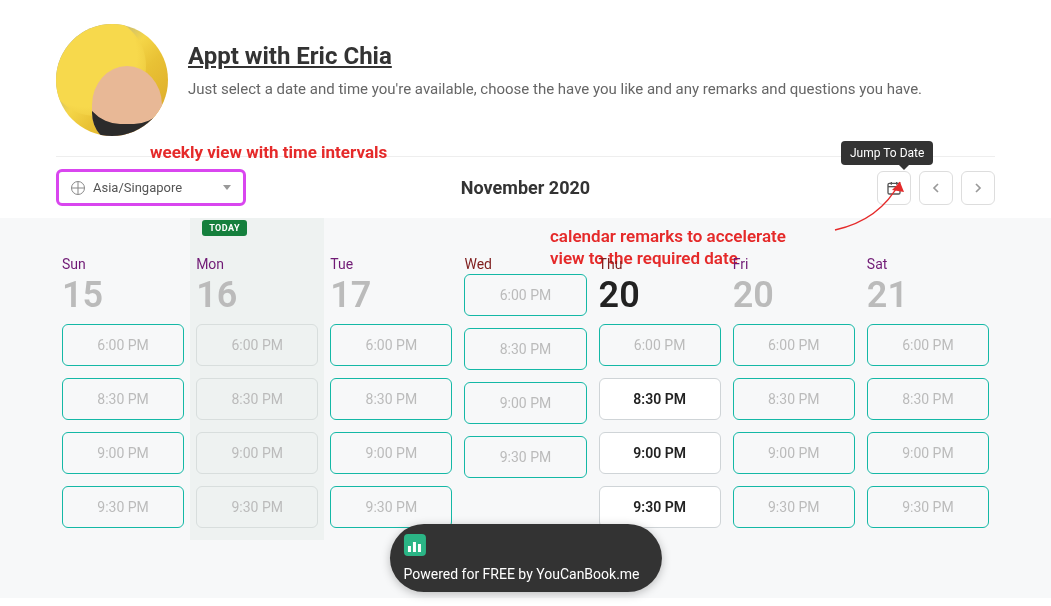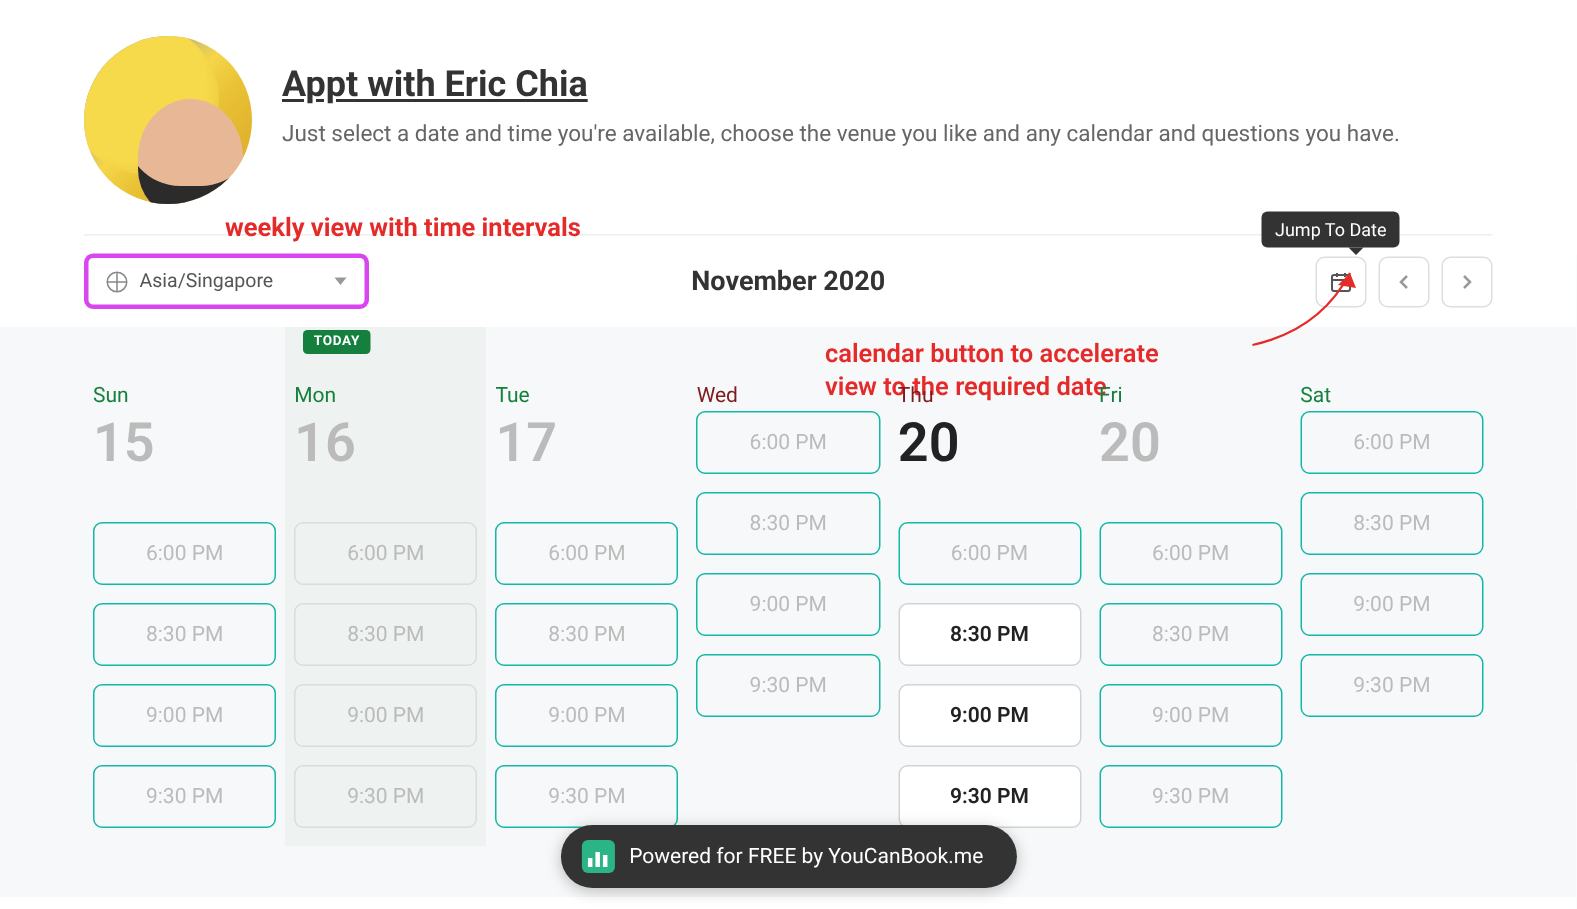--- a/index.html
+++ b/index.html
@@ -191,30 +191,30 @@
     font-weight: 700;
     padding: 3px 7px;
     border-radius: 3px;
     position: absolute;
     top: 2px;
     left: 12px;
     letter-spacing: 0.5px;
   }
   .dow {
     font-size: 14px;
-    color: #15803d;
+    color: #701a75;
     margin-top: 24px;
     margin-bottom: 2px;
   }
   .day-col.active .dow { color:#7f1d1d; }
   .daynum {
     font-size: 36px;
     font-weight: 600;
     color: #bbb;
-    margin-bottom: 32px;
+    margin-bottom: 8px;
   }
   .day-col.active .daynum { color:#222; }
   .slot {
     border: 1px solid #14b8a6;
     border-radius: 6px;
     padding: 12px 0;
     text-align: center;
     font-size: 14px;
     color: #bbb;
     margin-bottom: 12px;
@@ -235,23 +235,23 @@
     position: absolute;
     bottom: 14px;
     left: 50%;
     transform: translateX(-50%);
     background: #333;
     color: #fff;
     border-radius: 999px;
     padding: 10px 22px 10px 14px;
     font-size: 14px;
     display: flex;
-    align-items: center;
     gap: 10px;
     box-shadow: 0 2px 10px rgba(0,0,0,0.25);
+    flex-direction: column;
   }
   .footer-pill .logo {
     width: 22px; height: 22px;
     background: #2bb586;
     border-radius: 4px;
     display:flex;
     align-items:flex-end;
     justify-content:center;
     gap:2px;
     padding:4px 3px;
@@ -270,21 +270,21 @@
     pointer-events:none;
   }
 </style>
 </head>
 <body>
 
 <div class="header">
   <div class="avatar"></div>
   <div class="header-text">
     <h1>Appt with Eric Chia</h1>
-    <p>Just select a date and time you're available, choose the venue you like and any calendar and questions you have.</p>
+    <p>Just select a date and time you're available, choose the have you like and any remarks and questions you have.</p>
   </div>
 </div>
 
 <div class="annotation1">weekly view with time intervals</div>
 
 <div class="divider"></div>
 
 <div class="toolbar">
   <div class="tz-select">
     <span class="globe"></span>
@@ -309,21 +309,21 @@
     </div>
     <div class="nav-btn">
       <svg viewBox="0 0 24 24" fill="none" stroke="#999" stroke-width="2.5">
         <polyline points="9 18 15 12 9 6"></polyline>
       </svg>
     </div>
   </div>
 </div>
 
 <div class="annotation2">
-  <span>calendar button to accelerate</span><br>
+  <span>calendar remarks to accelerate</span><br>
   <span>view to the required date</span>
 </div>
 
 <svg class="arrow-svg" width="100" height="70">
   <path d="M 5 60 Q 50 50 70 12" stroke="#e52a2a" stroke-width="1.5" fill="none"></path>
   <polygon points="70,12 62,20 74,22" fill="#e52a2a"></polygon>
 </svg>
 
 <div class="calendar-area">
   <div class="week-grid" id="week-grid">
@@ -371,20 +371,21 @@
       <div class="day-col">
         <div class="dow">Fri</div>
         <div class="daynum">20</div>
         <div class="slot">6:00 PM</div>
         <div class="slot">8:30 PM</div>
         <div class="slot">9:00 PM</div>
         <div class="slot">9:30 PM</div>
       </div>
       <div class="day-col">
         <div class="dow">Sat</div>
+        <div class="daynum">21</div>
         <div class="slot">6:00 PM</div>
         <div class="slot">8:30 PM</div>
         <div class="slot">9:00 PM</div>
         <div class="slot">9:30 PM</div>
       </div>
     </div>
 </div>
 
 <div class="footer-pill">
   <div class="logo">

